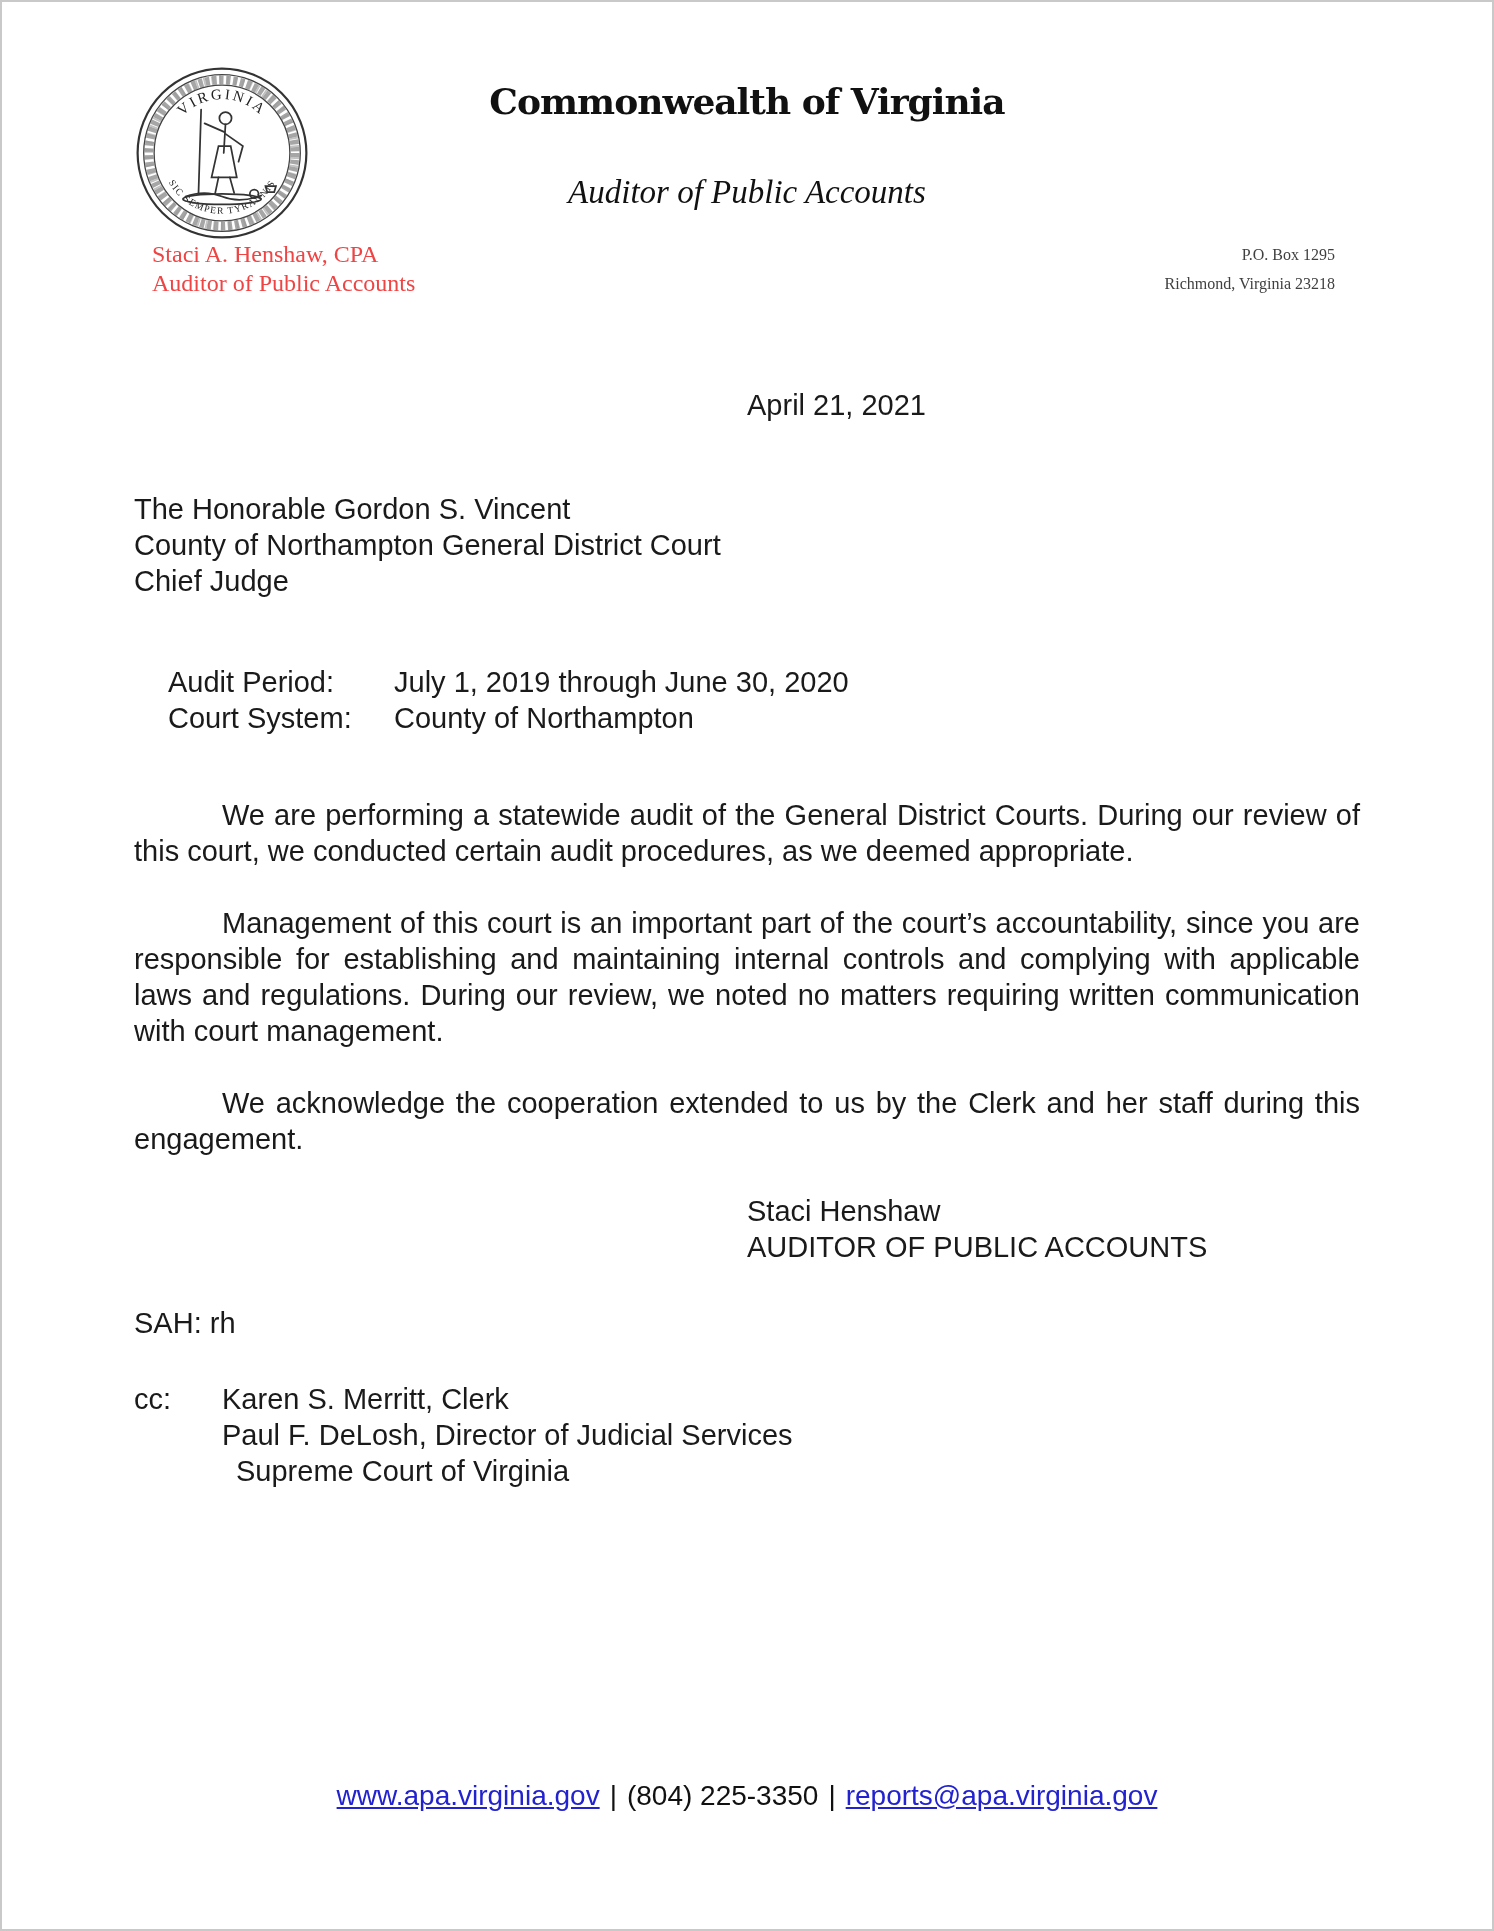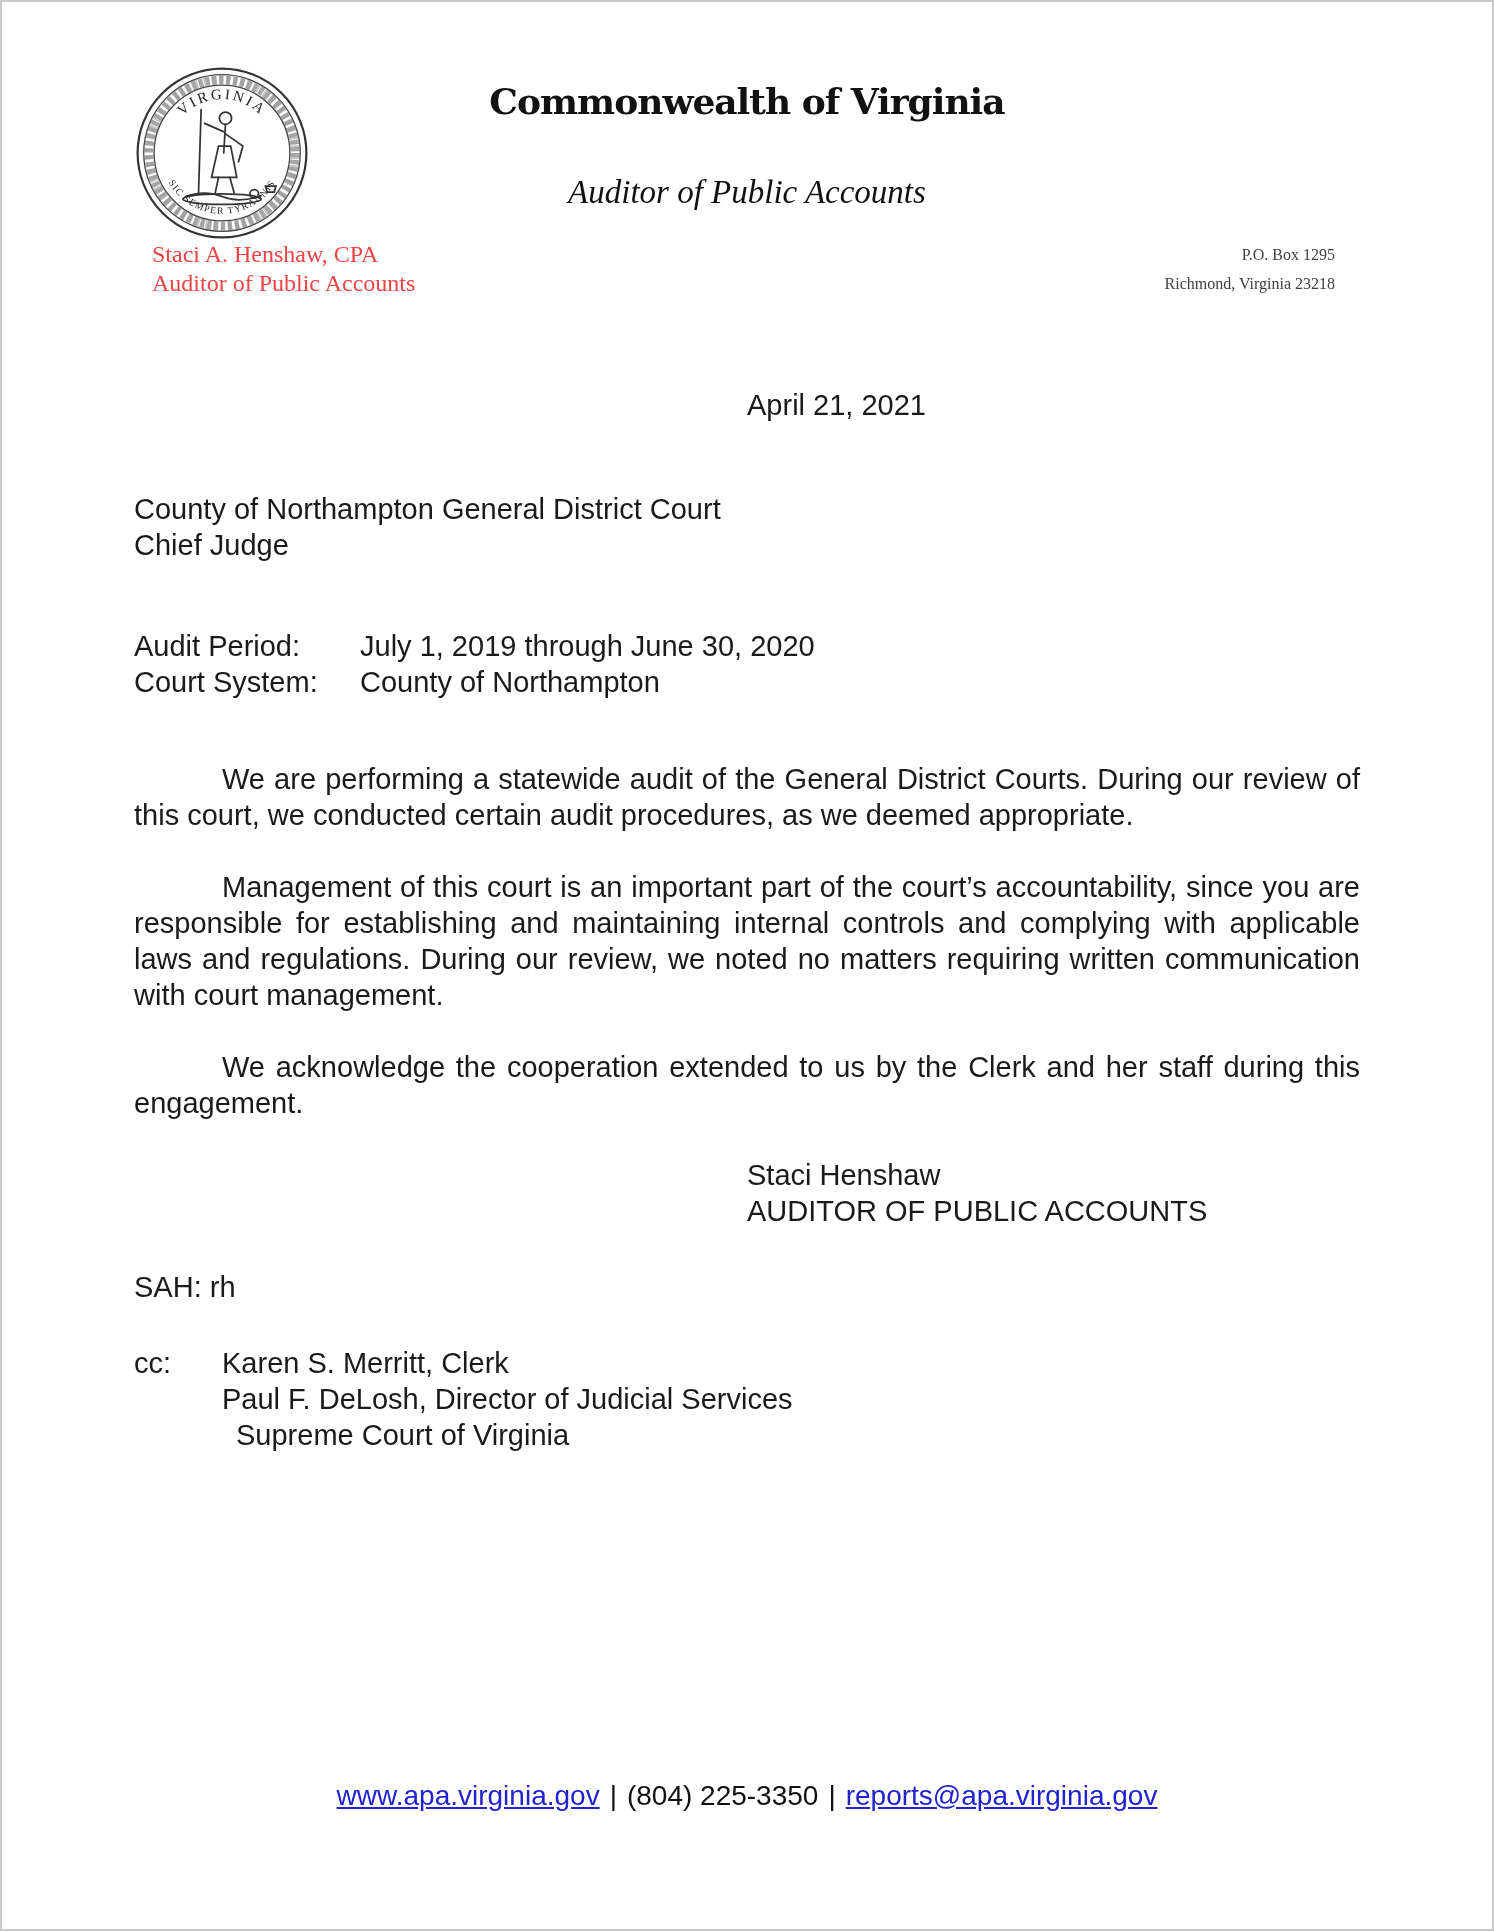--- a/index.html
+++ b/index.html
@@ -39,21 +39,21 @@
     position:absolute; right:25px; top:238px; text-align:right;
     font-family:"Liberation Serif","DejaVu Serif",serif;
     font-size:16px; line-height:29px; color:#404040;
   }
   
   .body-text { font-size:29px; line-height:36px; }
   .date-line { margin-left:50%; margin-top:75px; }
   .address-block { margin-top:68px; }
   .audit-block { margin-top:65px; }
   .audit-row { display:flex; }
-  .audit-label { width:226px; flex:0 0 226px; }
+  .audit-label { width:226px; flex:0 0 226px;margin-left:34px; }
   .para { margin-top:36px; text-align:justify; text-indent:88px; }
   .para:first-of-type { margin-top:61px; }
   .signature-block { margin-left:50%; margin-top:36px; }
   .reference-line { margin-top:40px; }
   .cc-block { margin-top:40px; display:flex; }
   .cc-label { width:88px; flex:0 0 88px; }
   .cc-extra-indent { padding-left:14px; }
   
   .footer {
     position:absolute; left:0; right:0; top:1778px;
@@ -113,20 +113,21 @@
       <div>P.O. Box 1295</div>
       <div>Richmond, Virginia 23218</div>
     </div>
   </div>
 
   <div class="body-text">
 
     <div class="date-line">April 21, 2021</div>
 
     <div class="address-block">
+      <div>The Honorable Gordon S. Vincent</div>
       <div>County of Northampton General District Court</div>
       <div>Chief Judge</div>
     </div>
 
     <div class="audit-block">
       <div class="audit-row">
         <div class="audit-label">Audit Period:</div>
         <div>July 1, 2019 through June 30, 2020</div>
       </div>
       <div class="audit-row">

